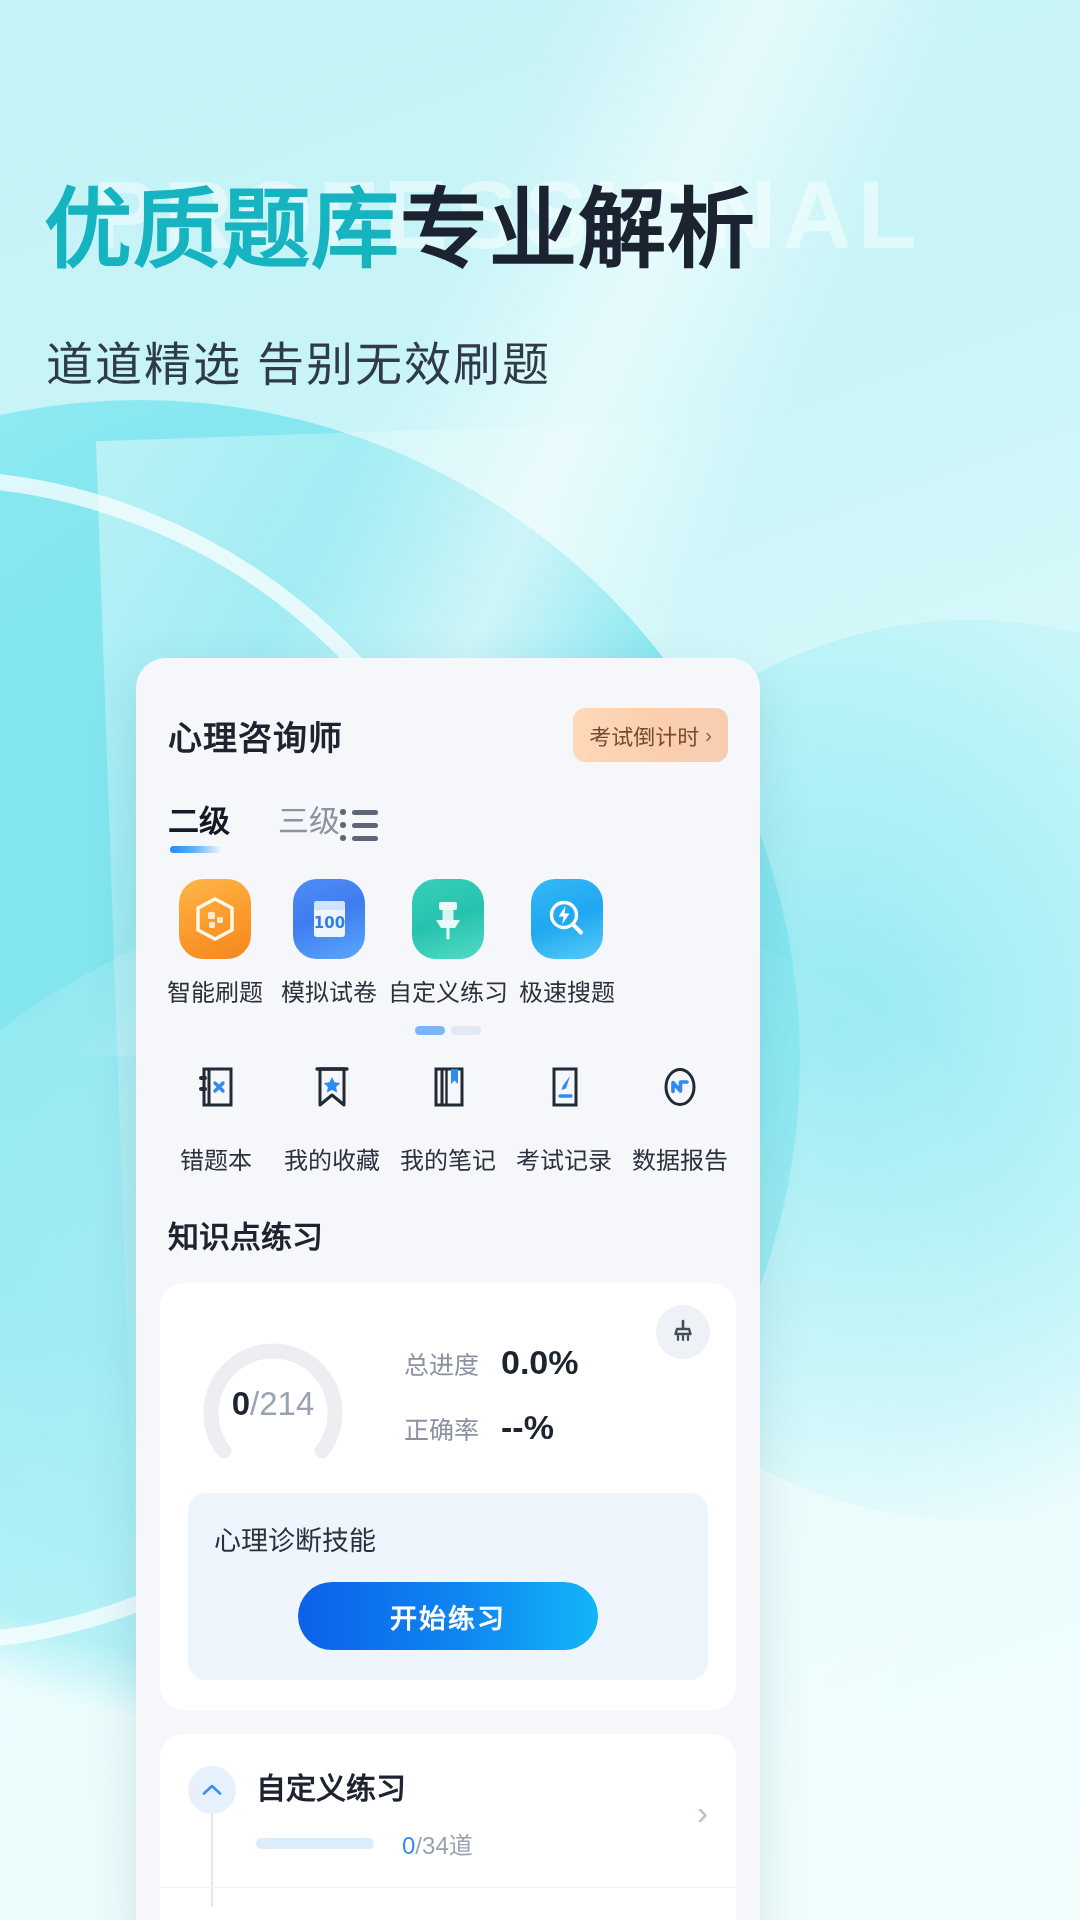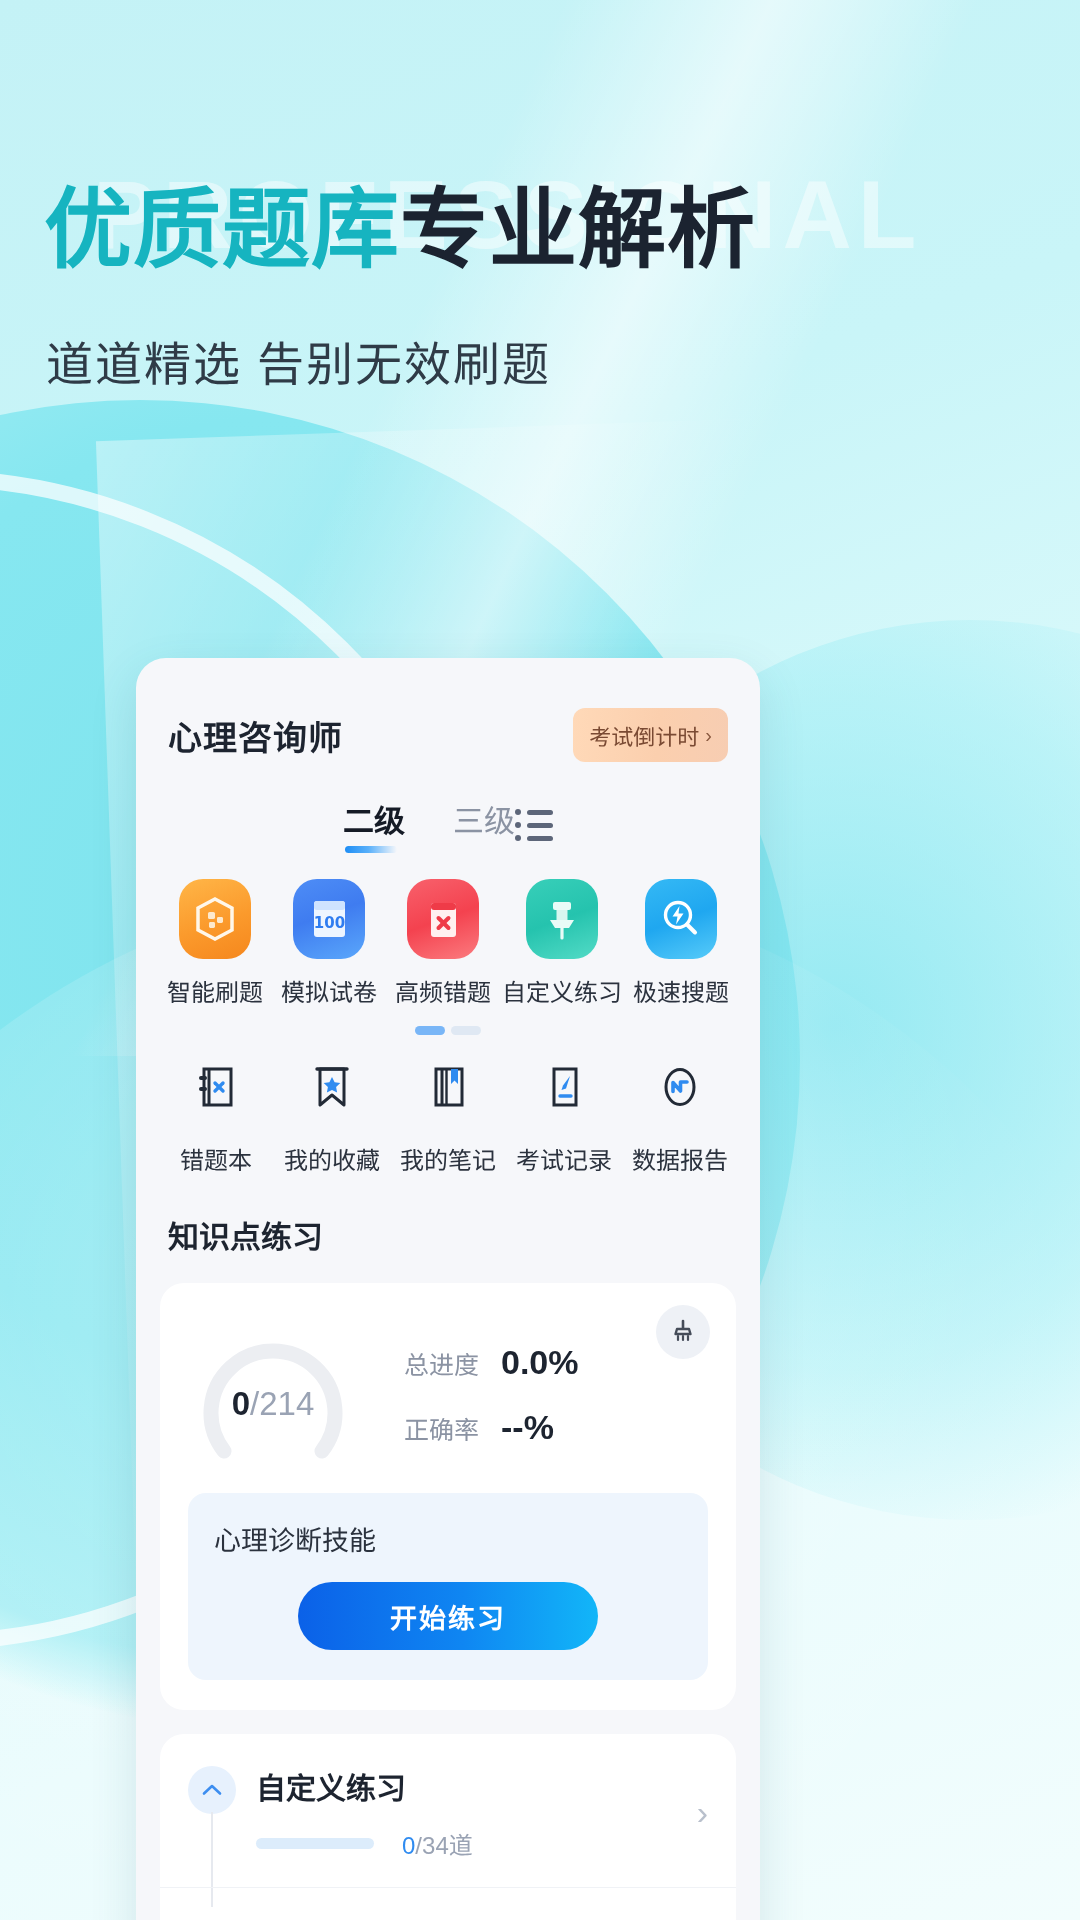--- a/index.html
+++ b/index.html
@@ -81,21 +81,21 @@
   .countdown {
     display:flex; align-items:center; gap:6px;
     background:linear-gradient(95deg,#ffd9b8 0%,#fbcfae 55%,#f7cdb2 100%);
     color:#7a4a33; font-size:22px; font-weight:500;
     padding:11px 16px; border-radius:12px; white-space:nowrap;
   }
   .countdown .chev { font-size:20px; color:#8a5a40; }
 
   
   .tabs-row {
-    display:flex; align-items:flex-end; justify-content:center;
+    display:flex; align-items:flex-end; justify-content:flex-start;
     padding:34px 32px 0 32px;
   }
   .tabs { display:flex; align-items:flex-end; gap:48px; }
   .tab { position:relative; padding-bottom:14px; cursor:pointer; }
   .tab-label { font-size:31px; color:#8b93a3; font-weight:500; }
   .tab.active .tab-label { color:#151b26; font-weight:700; }
   .tab.active::after {
     content:""; position:absolute; left:2px; bottom:2px; width:52px; height:7px;
     border-radius:4px;
     background:linear-gradient(90deg,#1e8ef5 0%,#59b0fa 45%,rgba(120,190,255,0) 100%);
@@ -256,33 +256,20 @@
       <div class="app-ico ico-blue">
         <svg width="48" height="50" viewBox="0 0 48 50">
           <rect x="9" y="7" width="31" height="36" rx="3" fill="#eef5ff"></rect>
           <rect x="9" y="7" width="31" height="9" rx="3" fill="#cfe3ff"></rect>
           <text x="24.5" y="34" font-size="15" font-weight="700" fill="#2f7cf0" text-anchor="middle" font-family="DejaVu Sans, sans-serif">100</text>
         </svg>
       </div>
       <div class="grid-label">模拟试卷</div>
     </div>
 
-    <div class="grid-item">
-      <div class="app-ico ico-red">
-        <svg width="46" height="50" viewBox="0 0 46 50">
-          <rect x="11" y="9" width="25" height="34" rx="3" fill="#fff0f0"></rect>
-          <rect x="11" y="9" width="25" height="7" rx="3" fill="#ef3b48"></rect>
-          <g stroke="#ef3b48" stroke-width="4" stroke-linecap="round">
-            <line x1="18.5" y1="24" x2="28.5" y2="34"></line>
-            <line x1="28.5" y1="24" x2="18.5" y2="34"></line>
-          </g>
-        </svg>
-      </div>
-      <div class="grid-label">高频错题</div>
-    </div>
 
     <div class="grid-item">
       <div class="app-ico ico-teal">
         <svg width="44" height="50" viewBox="0 0 44 50">
           <rect x="13" y="8" width="18" height="8" rx="2" fill="#e9fbf7"></rect>
           <rect x="16.5" y="16" width="11" height="10" fill="#d6f6ef"></rect>
           <path d="M10 26 L34 26 L29 34 L15 34 Z" fill="#e9fbf7"></path>
           <line x1="22" y1="34" x2="22" y2="44" stroke="#e9fbf7" stroke-width="3.2" stroke-linecap="round"></line>
         </svg>
       </div>

